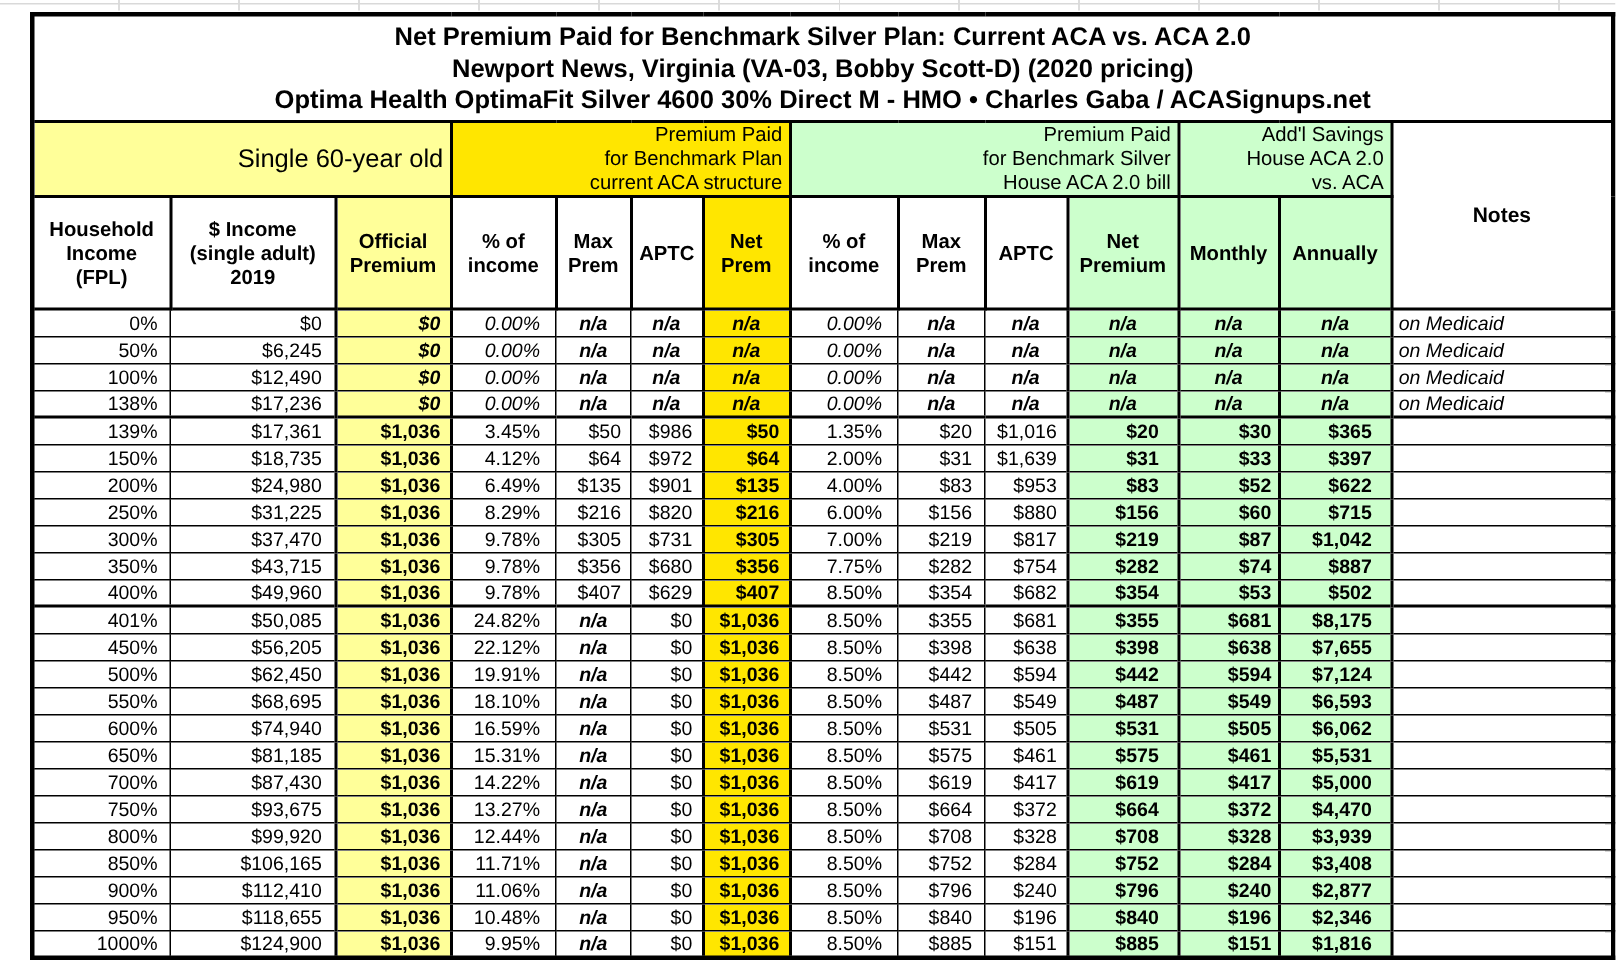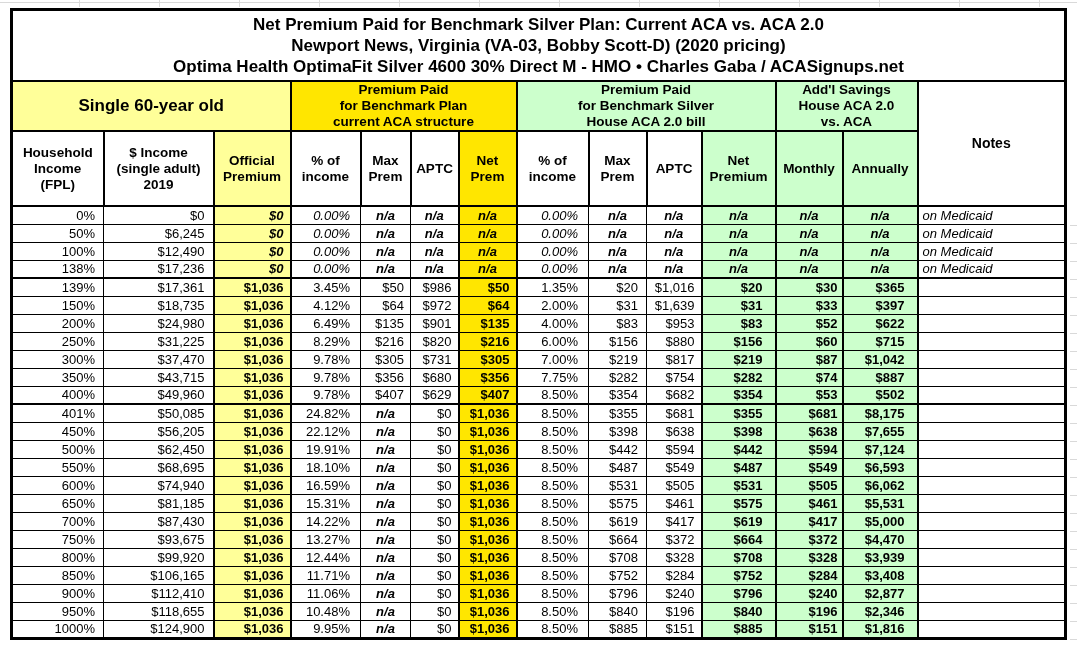--- a/index.html
+++ b/index.html
@@ -17,40 +17,40 @@
   .grid-top-ticks{
     position:absolute;left:0;top:0;width:1077px;height:7px;
     background:repeating-linear-gradient(90deg, transparent 0 79px, #d9d9d9 79px 80px);
     opacity:.9;
   }
   .grid-right{
     position:absolute;left:1070px;top:208px;width:7px;height:436px;
     background:repeating-linear-gradient(180deg, transparent 0 17px, #d9d9d9 17px 18px);
   }
   table{
-    position:absolute;left:10px;top:8px;
+    position:absolute;left:20px;top:8px;
     border-collapse:collapse;table-layout:fixed;
     border:3px solid var(--bd);
   }
   td{
     border:1px solid var(--bd);
     font-size:13px;line-height:15px;height:18px;
     padding:0 4px;overflow:hidden;white-space:nowrap;
     vertical-align:middle;
   }
   
   .title-cell{
     border:2px solid var(--bd);
     text-align:center;font-weight:bold;font-size:17px;line-height:21px;
     padding:3px 0;height:68px;background:#fff;white-space:normal;
   }
   
   .gh{
     border:2px solid var(--bd);
-    font-weight:bold;text-align:center;white-space:pre-line;
+    font-weight:normal;text-align:right;white-space:pre-line;
     font-size:13.5px;line-height:16px;height:49px;
   }
   .gh.subject{background:var(--ly);font-size:17px;line-height:20px;}
   .bg-ly{background:var(--ly);}
   .bg-by{background:var(--by);}
   .bg-lg{background:var(--lg);}
   
   .ch td{
     border:2px solid var(--bd);
     font-weight:bold;text-align:center;white-space:pre-line;

